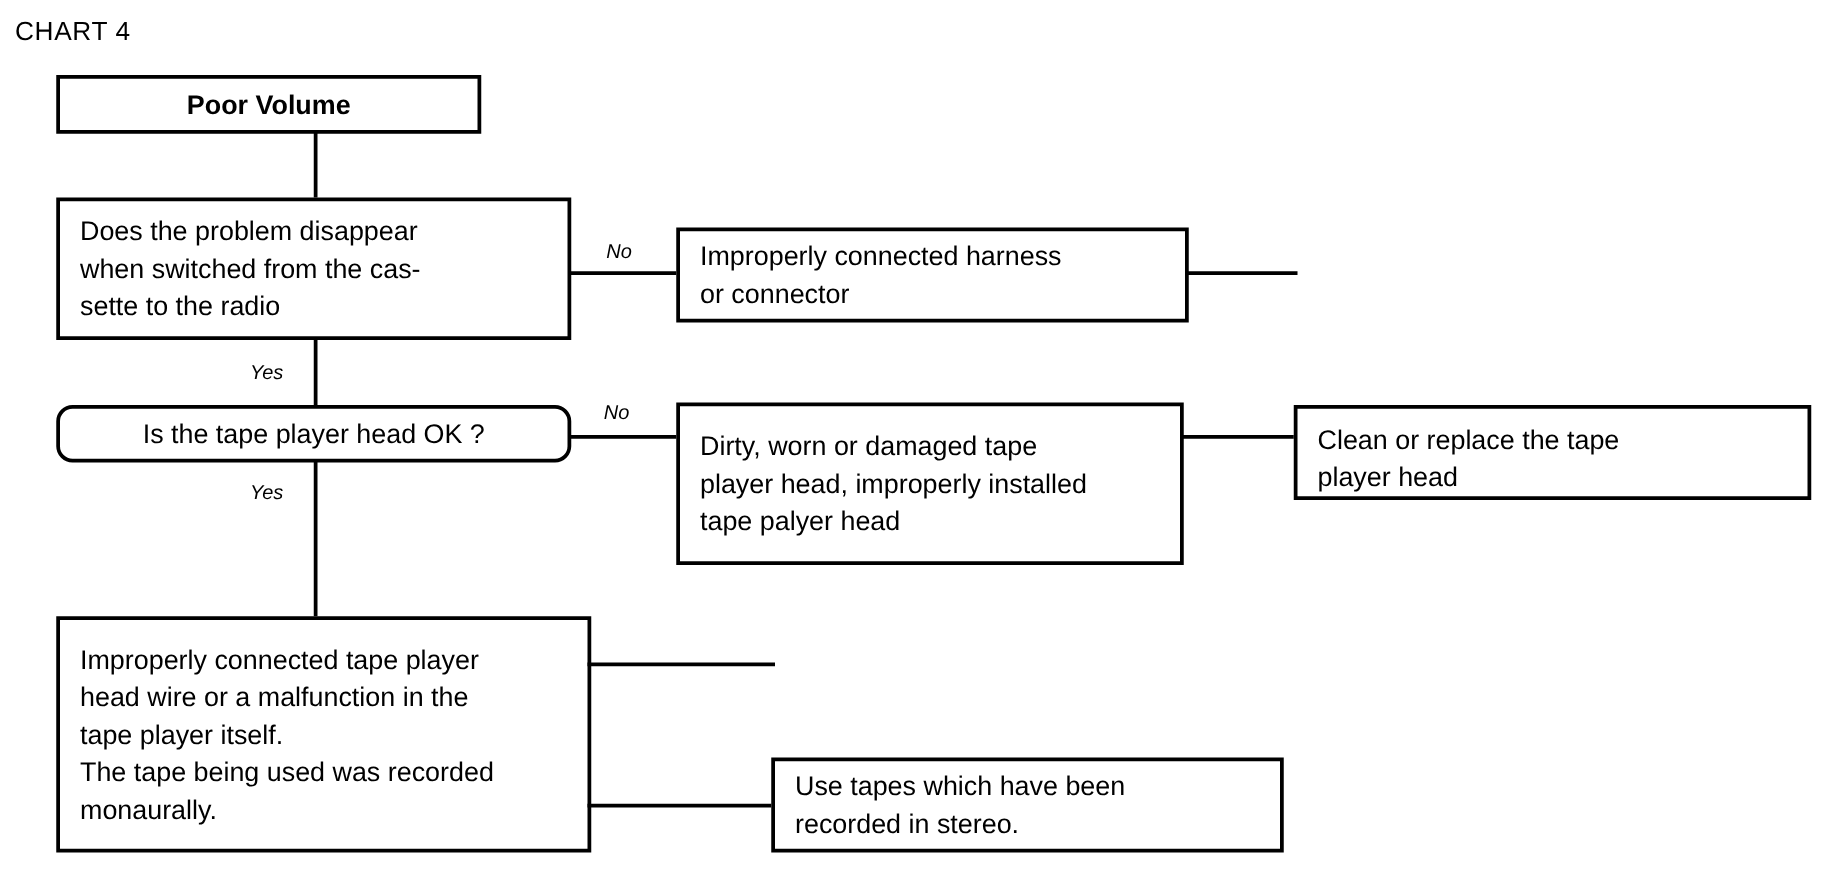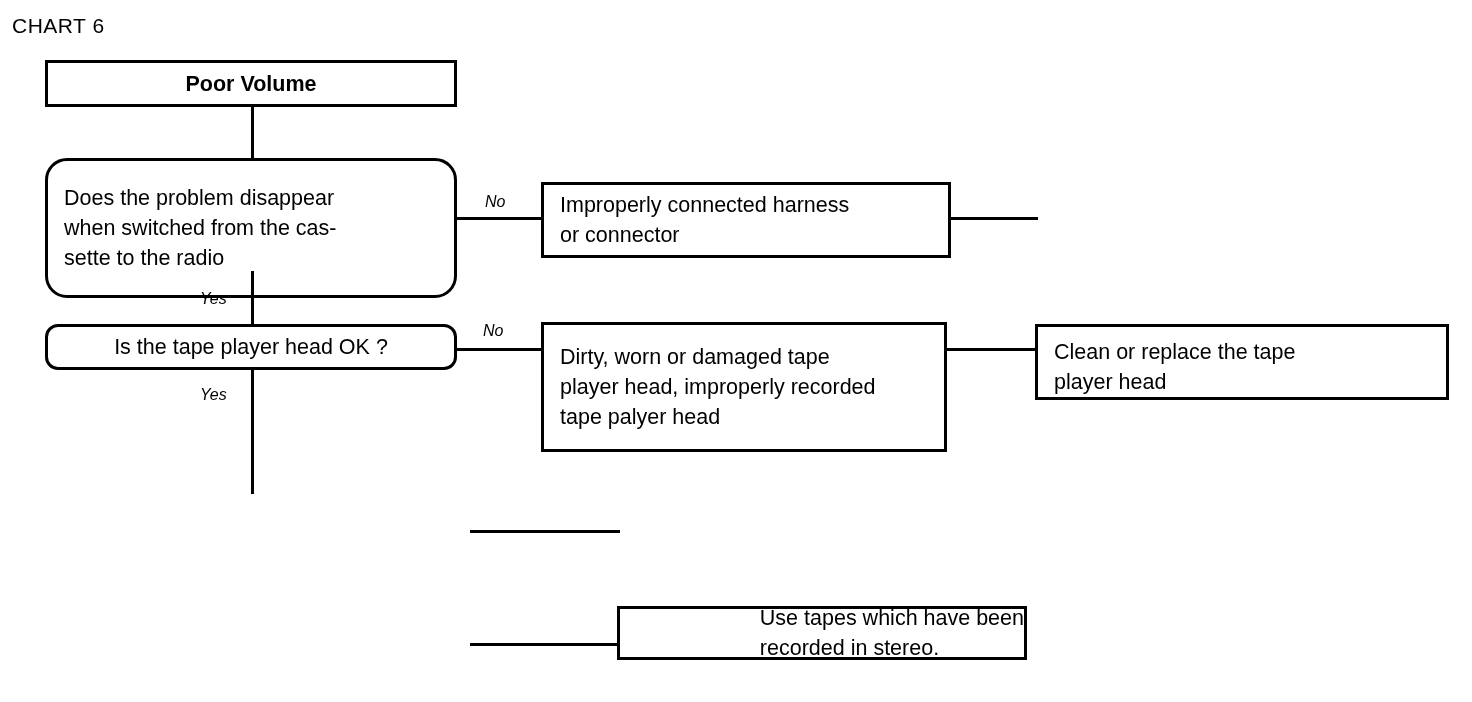--- a/index.html
+++ b/index.html
@@ -61,29 +61,29 @@
     line-height: 22px;
     white-space: nowrap;
     font-style: italic;
   }
 </style>
 </head>
 <body>
 
 <div id="canvas">
 
-  <div class="chart-title">CHART 6</div>
+  <div class="chart-title">CHART 4</div>
 
-  <div class="box center-txt bold" style="left:45px; top:60px; width:412px; height:47px;">
+  <div class="box center-txt bold" style="left:45px; top:60px; width:340px; height:47px;">
     <div class="txt">Poor Volume</div>
   </div>
 
   <div class="vline" style="left:251px; top:106px; height:53px;"></div>
 
-  <div class="box pad-left" style="left:45px; top:158px; width:412px; height:140px;border-radius:22px;">
+  <div class="box pad-left" style="left:45px; top:158px; width:412px; height:114px;">
     <div class="txt">Does the problem disappear
 when switched from the cas-
 sette to the radio</div>
   </div>
 
   <div class="hline" style="left:455px; top:217px; width:88px;"></div>
   <div class="edge-label" style="left:485px; top:191px;">No</div>
 
   <div class="box pad-left" style="left:541px; top:182px; width:410px; height:76px;justify-content:center;">
     <div class="txt">Improperly connected harness
@@ -98,36 +98,43 @@
 
   <div class="box center-txt" style="left:45px; top:324px; width:412px; height:46px;border-radius:13px;">
     <div class="txt">Is the tape player head OK ?</div>
   </div>
 
   <div class="hline" style="left:455px; top:348px; width:88px;"></div>
   <div class="edge-label" style="left:483px; top:320px;">No</div>
 
   <div class="box pad-left" style="left:541px; top:322px; width:406px; height:130px;">
     <div class="txt">Dirty, worn or damaged tape
-player head, improperly recorded
+player head, improperly installed
 tape palyer head</div>
   </div>
 
   <div class="hline" style="left:944px; top:348px; width:94px;"></div>
 
   <div class="box pad-left" style="left:1035px; top:324px; width:414px; height:76px;justify-content:flex-end;">
     <div class="txt">Clean or replace the tape
 player head</div>
   </div>
 
   <div class="vline" style="left:251px; top:369px; height:125px;"></div>
   <div class="edge-label" style="left:200px; top:384px;">Yes</div>
 
+  <div class="box pad-left" style="left:45px; top:493px; width:428px; height:189px;">
+    <div class="txt">Improperly connected tape player
+head wire or a malfunction in the
+tape player itself.
+The tape being used was recorded
+monaurally.</div>
+  </div>
 
   <div class="hline" style="left:470px; top:530px; width:150px;"></div>
 
   <div class="hline" style="left:470px; top:643px; width:150px;"></div>
-  <div class="box pad-left" style="left:617px; top:606px; width:410px; height:54px;align-items:flex-end;">
+  <div class="box pad-left" style="left:617px; top:606px; width:410px; height:76px;">
     <div class="txt">Use tapes which have been
 recorded in stereo.</div>
   </div>
 
 </div>
 
 </body></html>

